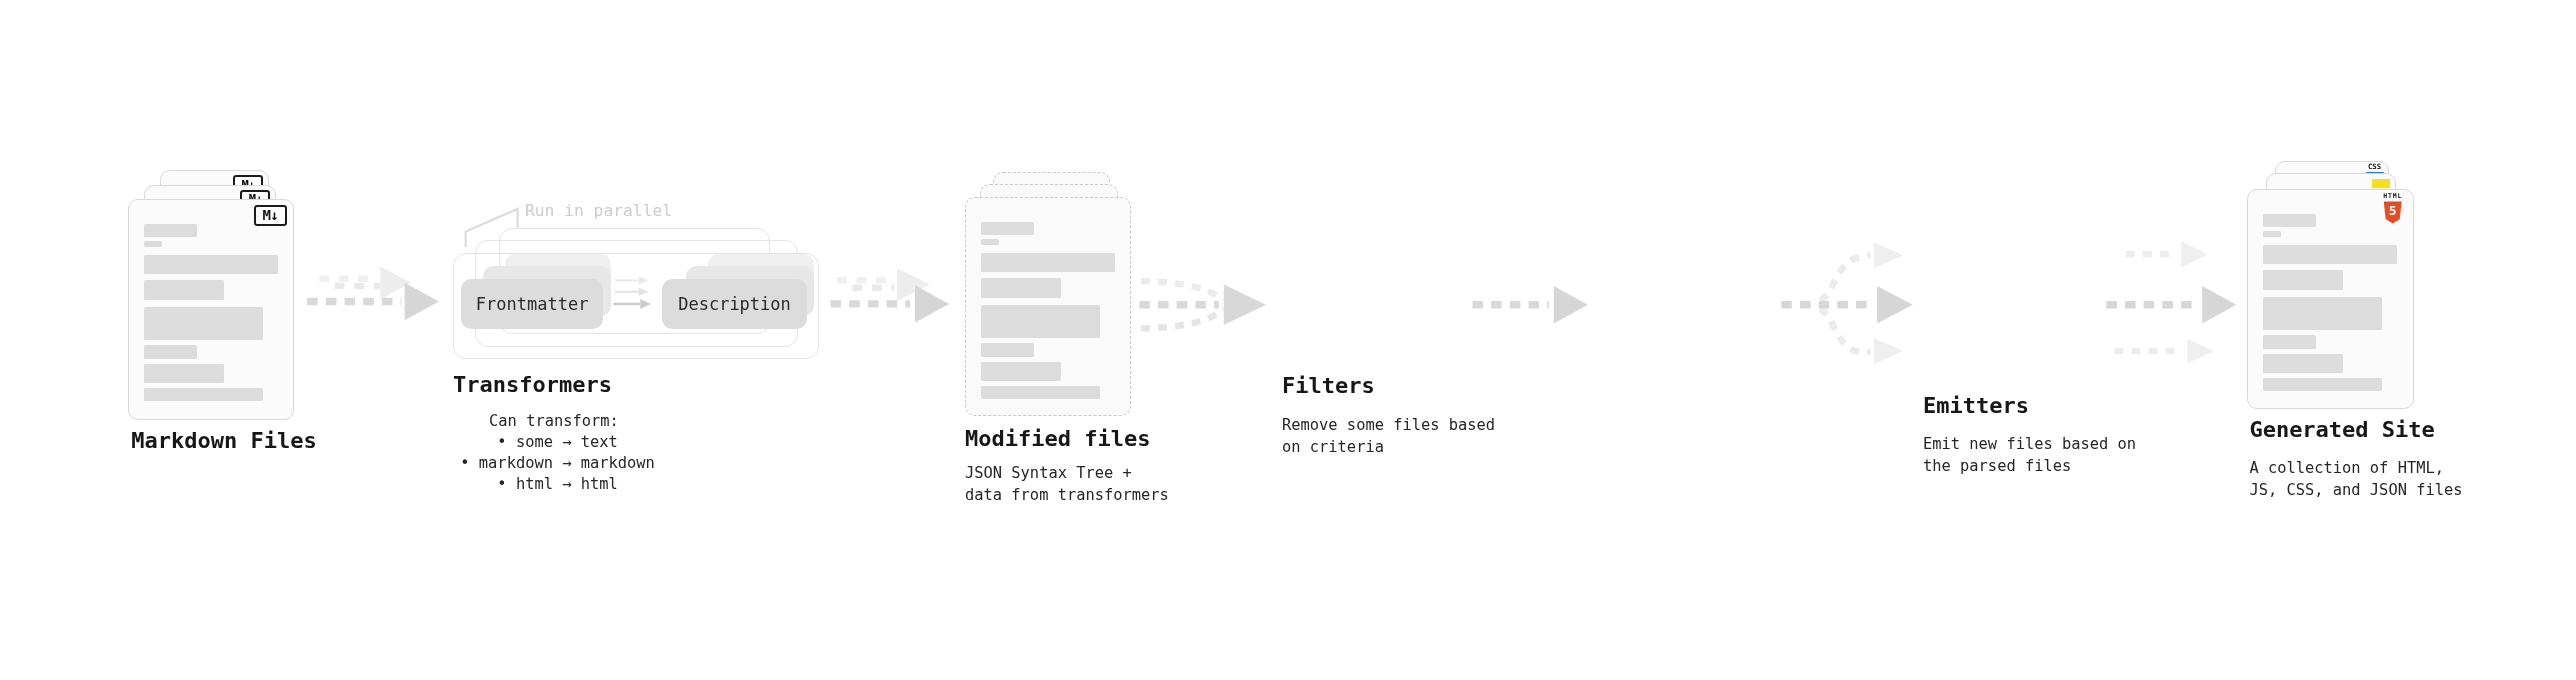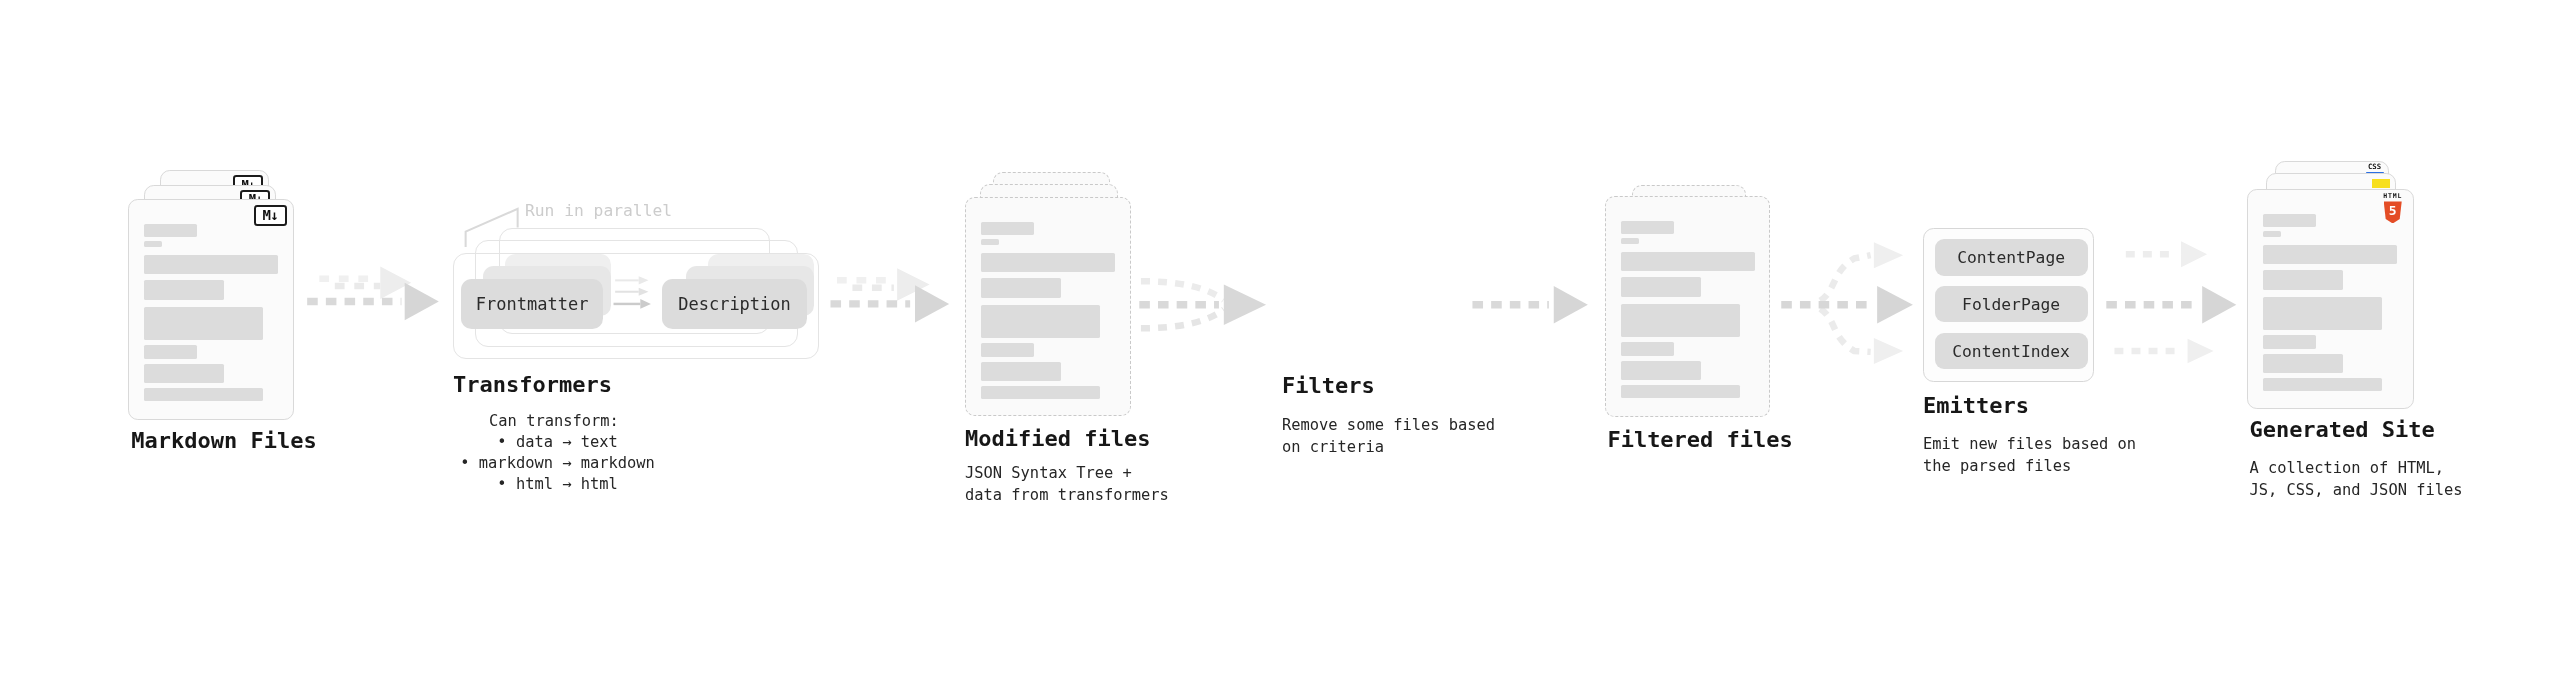--- a/index.html
+++ b/index.html
@@ -145,21 +145,21 @@
     <div class="pill ghost1" style="left:30px;top:71px;width:128px;height:50px"></div>
     <div class="pill" style="left:8.1px;top:84px;width:142px;height:50px">Frontmatter</div>
 
     <div class="pill ghost2" style="left:255px;top:59px;width:106px;height:50px"></div>
     <div class="pill ghost1" style="left:233px;top:71px;width:128px;height:50px"></div>
     <div class="pill" style="left:209px;top:84px;width:145px;height:50px">Description</div>
 
     <div class="stage-label" style="left:0px;top:179px">Transformers</div>
     <div class="desc bullets" style="left:0px;top:216px">
       <div>Can transform:</div>
-      <div class="indent">• data → text</div>
+      <div class="indent">• some → text</div>
       <div class="indent">• markdown → markdown</div>
       <div class="indent">• html → html</div>
     </div>
   </div>
 
   <div class="stage" style="left:965px;top:172px;width:203px;height:341px">
     <div class="card dashed" style="left:28.4px;top:0;width:117px;height:219px"></div>
     <div class="card dashed" style="left:15.4px;top:12.2px;width:138px;height:219px"></div>
     <div class="card dashed" style="left:0;top:25px;width:166px;height:219px">
         <div class="sk-bar" style="left: 14.6px; top: 23.6px; width: 53px; height: 13px;"></div>
@@ -179,41 +179,22 @@
   </div>
 
   <div class="stage" style="left:1282px;top:254px;width:211px;height:228px">
     <div class="stage-label" style="left:0px;top:121px">Filters</div>
     <div class="desc" style="left:0px;top:160px">
       <div>Remove some files based</div>
       <div>on criteria</div>
     </div>
   </div>
 
-  <div class="stage" style="left:1605px;top:185px;width:203px;height:293px">
-    <div class="card dashed" style="left:27px;top:0;width:114px;height:219px"></div>
-    <div class="card dashed" style="left:0;top:11.4px;width:165px;height:221px">
-        <div class="sk-bar" style="left: 14.6px; top: 23.6px; width: 53px; height: 13px;"></div>
-        <div class="sk-bar" style="left: 14.6px; top: 41px; width: 18.7px; height: 5.7px;"></div>
-        <div class="sk-bar" style="left: 14.6px; top: 55px; width: 134px; height: 18.7px;"></div>
-        <div class="sk-bar" style="left: 14.6px; top: 80px; width: 80px; height: 19.5px;"></div>
-        <div class="sk-bar" style="left: 14.6px; top: 107px; width: 119px; height: 32.5px;"></div>
-        <div class="sk-bar" style="left: 14.6px; top: 145px; width: 53px; height: 14px;"></div>
-        <div class="sk-bar" style="left: 14.6px; top: 164px; width: 80px; height: 18.7px;"></div>
-        <div class="sk-bar" style="left: 14.6px; top: 188px; width: 119px; height: 13px;"></div>
-      </div>
-    <div class="stage-label" style="left:2.4px;top:244px">Filtered files</div>
-  </div>
 
   <div class="stage" style="left:1923px;top:228px;width:211px;height:260px">
-    <div class="outer-card" style="left:0;top:0;width:171px;height:154px">
-      <div class="pill em" style="left:10.6px;top:9.8px;width:153px;height:37px">ContentPage</div>
-      <div class="pill em" style="left:10.6px;top:57px;width:153px;height:36px">FolderPage</div>
-      <div class="pill em" style="left:10.6px;top:104px;width:153px;height:36px">ContentIndex</div>
-    </div>
     <div class="stage-label" style="left:0px;top:167px">Emitters</div>
     <div class="desc" style="left:0px;top:205px">
       <div>Emit new files based on</div>
       <div>the parsed files</div>
     </div>
   </div>
 
   <div class="stage" style="left:2247px;top:161px;width:211px;height:358px">
     <div class="card" style="left:28.4px;top:0;width:114px;height:219px">
       <div class="css-badge">

